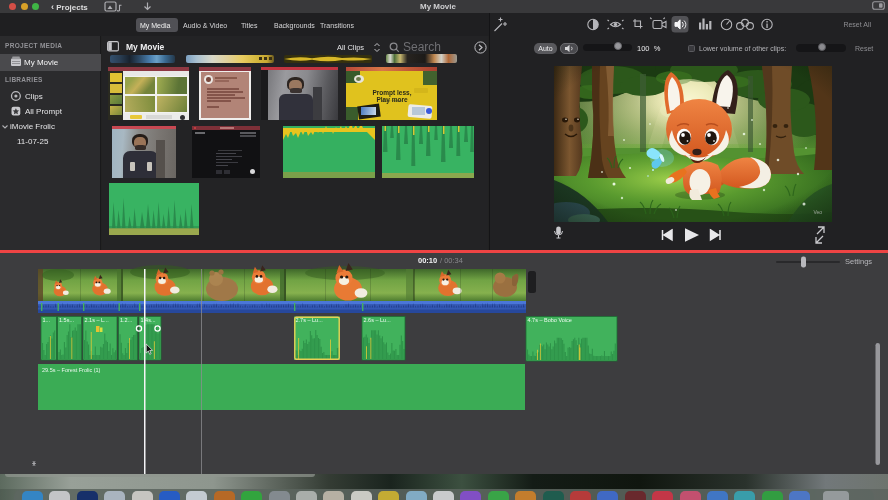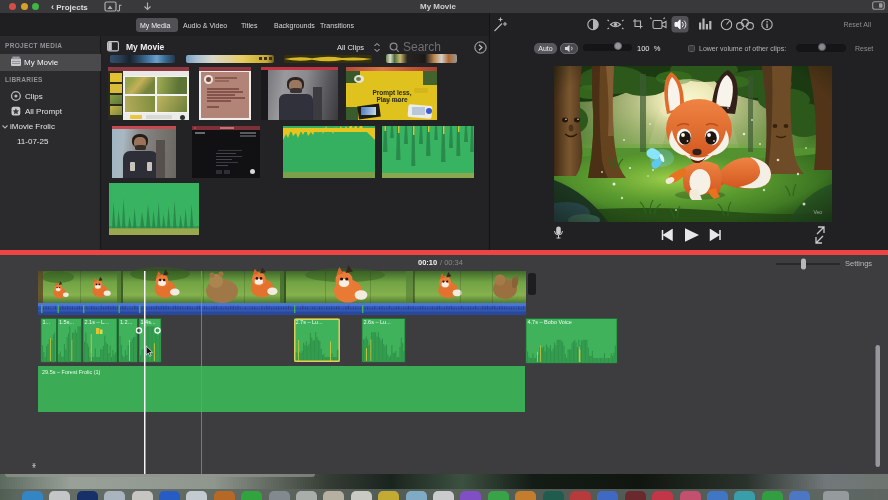--- a/index.html
+++ b/index.html
@@ -18,21 +18,21 @@
   
   #sidebar { left:0; top:36px; width:101px; height:214px; background:#2b2b2d; border-right:1px solid #19191b; }
   .sbh { font-size:6.5px; font-weight:bold; color:#929297; letter-spacing:0.3px; }
   .sbt { font-size:8px; color:#e4e4e6; }
   #sb-sel { left:0; top:54px; width:101px; height:17px; background:#4a4a4d; }
   
   #browser { left:102px; top:36px; width:386px; height:214px; background:#232325; }
   
   #rpanel { left:489px; top:13px; width:399px; height:237px; background:#212123; border-left:1px solid #141416; }
   
-  #timeline { left:0; top:250px; width:888px; height:224px; background:#3d3d3f; border-top:5px solid #ef4444; }
+  #timeline { left:0; top:250px; width:888px; height:224px; background:#3d3d3f; border-top:3px solid #ef4444; }
   
   #desk { left:0; top:474px; width:888px; height:26px; }
 </style>
 </head>
 <body>
   <div id="titlebar" class="abs">
     <div class="abs tl" style="left:9px; background:#d44e46;"></div>
     <div class="abs tl" style="left:20.5px; background:#d7a027;"></div>
     <div class="abs tl" style="left:32px; background:#3fb545;"></div>
     <div id="mymovie-t" class="abs">My Movie</div>

